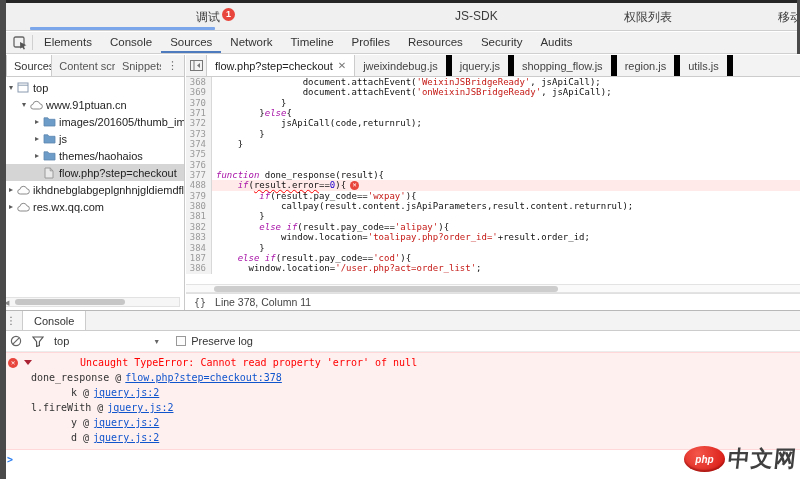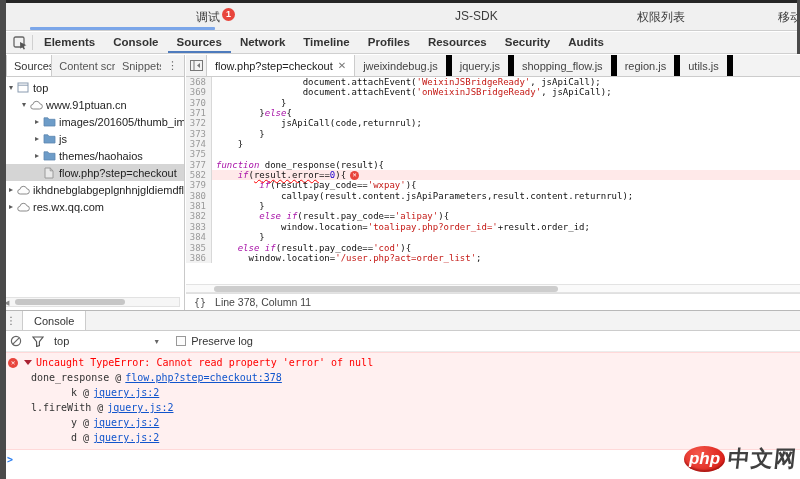--- a/index.html
+++ b/index.html
@@ -76,61 +76,61 @@
   .ct-icon { margin-left:10px; display:flex; align-items:center; }
   .ctx-label { margin-left:10px; }
   .ctx-arrow { margin-left:84px; font-size:7px; color:#666; }
   .preserve { margin-left:16px; display:flex; align-items:center; color:#333; }
   .preserve .box { width:10px; height:10px; border:1px solid #999; background:#fcfcfc; margin-right:5px; }
 
   .err-block { background:#fff0f0; border-top:1px solid #ffd9d9; border-bottom:1px solid #ffd9d9; padding:2px 0 4px 0; font-family:"DejaVu Sans Mono", monospace; font-size:10px; }
   .err-row1 { display:flex; align-items:center; height:15px; }
   .err-icon { flex:none; width:10px; height:10px; margin-left:8px; border-radius:50%; background:#e8453c; color:#fff; font-size:7px; line-height:10px; text-align:center; }
   .err-tri { flex:none; margin:0 4px 0 6px; width:0; height:0; border-left:4px solid transparent; border-right:4px solid transparent; border-top:5px solid #a23; }
-  .err-msg { color:#ff0000; }
+  .err-msg { color:#ff0000;margin-left:44px; }
   .stack-row { display:flex; height:15px; align-items:center; padding-left:31px; color:#333; }
   .stack-fn { display:inline-block; min-width:46px;text-align:right; }
   .stack-at { margin:0 4px 0 6px; color:#333; }
   .stack-link { color:#1155cc; text-decoration:underline; }
   .prompt-row { height:18px; display:flex; align-items:center; }
   .prompt-chevron { margin-left:7px; color:#2d7ff0; font-size:10px; font-weight:bold; font-family:"DejaVu Sans Mono", monospace; }
 
   
   .watermark { position:absolute; right:3px; top:444px; display:flex; align-items:center; z-index:60; }
   .wm-ellipse { width:41px; height:26px; border-radius:50%; background:radial-gradient(circle at 35% 30%, #f4564a, #d6150f); display:flex; align-items:center; justify-content:center; box-shadow:inset 0 -2px 2px rgba(120,0,0,.5); }
-  .wm-php { color:#fff; font-size:17px; font-weight:bold; font-style:italic; letter-spacing:0; }
+  .wm-php { color:#fff; font-size:10px; font-weight:bold; font-style:italic; letter-spacing:0; }
   .wm-cn { margin-left:3px; font-size:22px; font-weight:bold; color:#3f3f3f; transform:skewX(-6deg); letter-spacing:1px; }
 
   svg { display:block; }
 </style>
 </head>
 <body>
 
 <div class="screen">
   <div class="top-strip"></div>
 
   <div class="btabbar">
     <div id="btabs-host">
         <span class="btab" style="left: 196px;"><span>调试</span><span class="badge">1</span></span>
         <span class="btab" style="left: 455px;"><span>JS-SDK</span></span>
-        <span class="btab" style="left: 637px;"><span>权限列表</span></span>
+        <span class="btab" style="left: 624px;"><span>权限列表</span></span>
         <span class="btab" style="left: 778px;"><span>移动</span></span>
       </div>
     <div class="btab-underline"></div>
   </div>
 
   <div class="dt-toolbar">
     <div class="inspect-btn">
       <svg width="15" height="14" viewBox="0 0 15 14">
         <rect x="1" y="1" width="10" height="10" rx="1.5" fill="none" stroke="#666" stroke-width="1.3"></rect>
         <path d="M7,6 L13.5,9.2 L10.6,10 L12,13 L10.6,13.6 L9.3,10.7 L7.3,12.8 Z" fill="#555"></path>
       </svg>
     </div>
     <div class="tb-sep"></div>
-    <div id="dt-tabs-host" style="display:flex;align-items:stretch;font-weight:bold;">
+    <div id="dt-tabs-host" style="display:flex;align-items:stretch;">
         <div class="dt-tab">Elements</div>
         <div class="dt-tab">Console</div>
         <div class="dt-tab active">Sources</div>
         <div class="dt-tab">Network</div>
         <div class="dt-tab">Timeline</div>
         <div class="dt-tab">Profiles</div>
         <div class="dt-tab">Resources</div>
         <div class="dt-tab">Security</div>
         <div class="dt-tab">Audits</div>
       </div>
@@ -258,29 +258,30 @@
         </div>
       <div class="code-area" id="code-host">
           <div class="code-line"><span class="ln">368</span><span class="ct-wrap"><span class="ct">                <span>document.attachEvent(</span><span class="tk-s">'WeixinJSBridgeReady'</span><span>, jsApiCall);</span></span></span></div>
           <div class="code-line"><span class="ln">369</span><span class="ct-wrap"><span class="ct">                <span>document.attachEvent(</span><span class="tk-s">'onWeixinJSBridgeReady'</span><span>, jsApiCall);</span></span></span></div>
           <div class="code-line"><span class="ln">370</span><span class="ct-wrap"><span class="ct">            <span>}</span></span></span></div>
           <div class="code-line"><span class="ln">371</span><span class="ct-wrap"><span class="ct">        <span>}</span><span class="tk-k">else</span><span>{</span></span></span></div>
           <div class="code-line"><span class="ln">372</span><span class="ct-wrap"><span class="ct">            <span>jsApiCall(code,returnrul);</span></span></span></div>
           <div class="code-line"><span class="ln">373</span><span class="ct-wrap"><span class="ct">        <span>}</span></span></span></div>
           <div class="code-line"><span class="ln">374</span><span class="ct-wrap"><span class="ct">    <span>}</span></span></span></div>
           <div class="code-line"><span class="ln">375</span><span class="ct-wrap"><span class="ct"></span></span></div>
+          <div class="code-line"><span class="ln">376</span><span class="ct-wrap"><span class="ct"></span></span></div>
           <div class="code-line"><span class="ln">377</span><span class="ct-wrap"><span class="ct"><span class="tk-k">function</span><span> done_response(result){</span></span></span></div>
-          <div class="code-line hl"><span class="ln">582</span><span class="ct-wrap"><span class="ct">    <span class="tk-k">if</span><span>(</span><span class="tk-e">result.error</span><span>==</span><span class="tk-n">0</span><span>){</span><span class="line-err-badge">✕</span></span></span></div>
+          <div class="code-line hl"><span class="ln">488</span><span class="ct-wrap"><span class="ct">    <span class="tk-k">if</span><span>(</span><span class="tk-e">result.error</span><span>==</span><span class="tk-n">0</span><span>){</span><span class="line-err-badge">✕</span></span></span></div>
           <div class="code-line"><span class="ln">379</span><span class="ct-wrap"><span class="ct">        <span class="tk-k">if</span><span>(result.pay_code==</span><span class="tk-s">'wxpay'</span><span>){</span></span></span></div>
           <div class="code-line"><span class="ln">380</span><span class="ct-wrap"><span class="ct">            <span>callpay(result.content.jsApiParameters,result.content.returnrul);</span></span></span></div>
           <div class="code-line"><span class="ln">381</span><span class="ct-wrap"><span class="ct">        <span>}</span></span></span></div>
           <div class="code-line"><span class="ln">382</span><span class="ct-wrap"><span class="ct">        <span class="tk-k">else</span><span> </span><span class="tk-k">if</span><span>(result.pay_code==</span><span class="tk-s">'alipay'</span><span>){</span></span></span></div>
           <div class="code-line"><span class="ln">383</span><span class="ct-wrap"><span class="ct">            <span>window.location=</span><span class="tk-s">'toalipay.php?order_id='</span><span>+result.order_id;</span></span></span></div>
           <div class="code-line"><span class="ln">384</span><span class="ct-wrap"><span class="ct">        <span>}</span></span></span></div>
-          <div class="code-line"><span class="ln">385</span><span class="ct-wrap"><span class="ct">    <span class="tk-k">else</span><span> </span><span class="tk-k">if</span><span>(result.pay_code==</span><span class="tk-s">'cod'</span><span>){</span></span></span></div>
+          <div class="code-line"><span class="ln">187</span><span class="ct-wrap"><span class="ct">    <span class="tk-k">else</span><span> </span><span class="tk-k">if</span><span>(result.pay_code==</span><span class="tk-s">'cod'</span><span>){</span></span></span></div>
           <div class="code-line"><span class="ln">386</span><span class="ct-wrap"><span class="ct">      <span>window.location=</span><span class="tk-s">'/user.php?act=order_list'</span><span>;</span></span></span></div>
         </div>
       <div class="ed-hscroll">
         <span class="thumb"></span>
       </div>
       <div class="ed-status">
         <span class="pp-icon">{}</span>
         <span>Line 378, Column 11</span>
       </div>
     </div>

